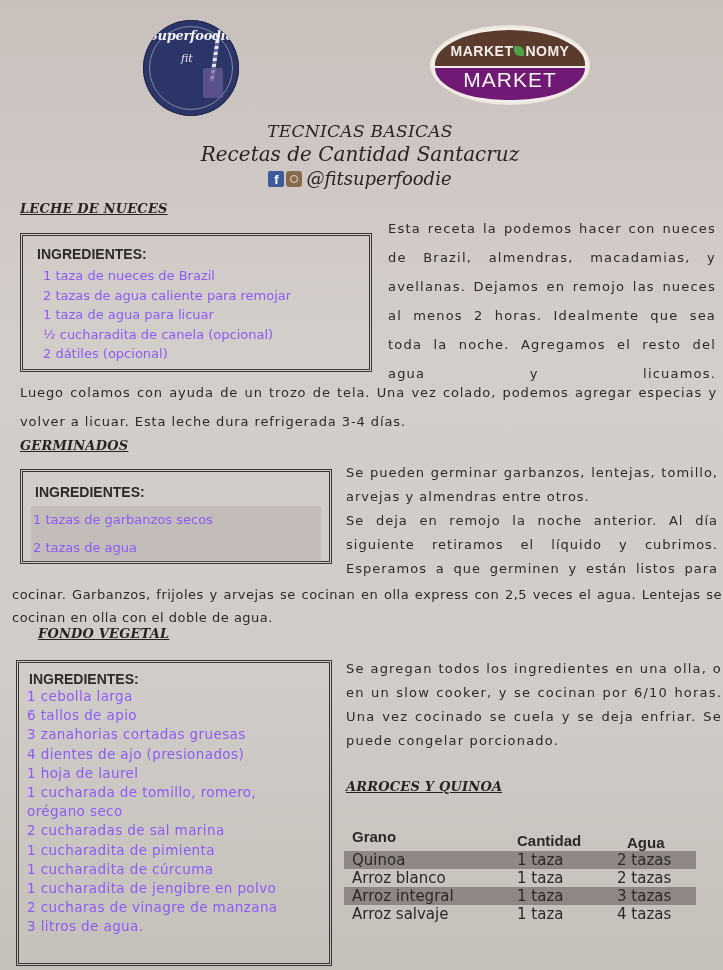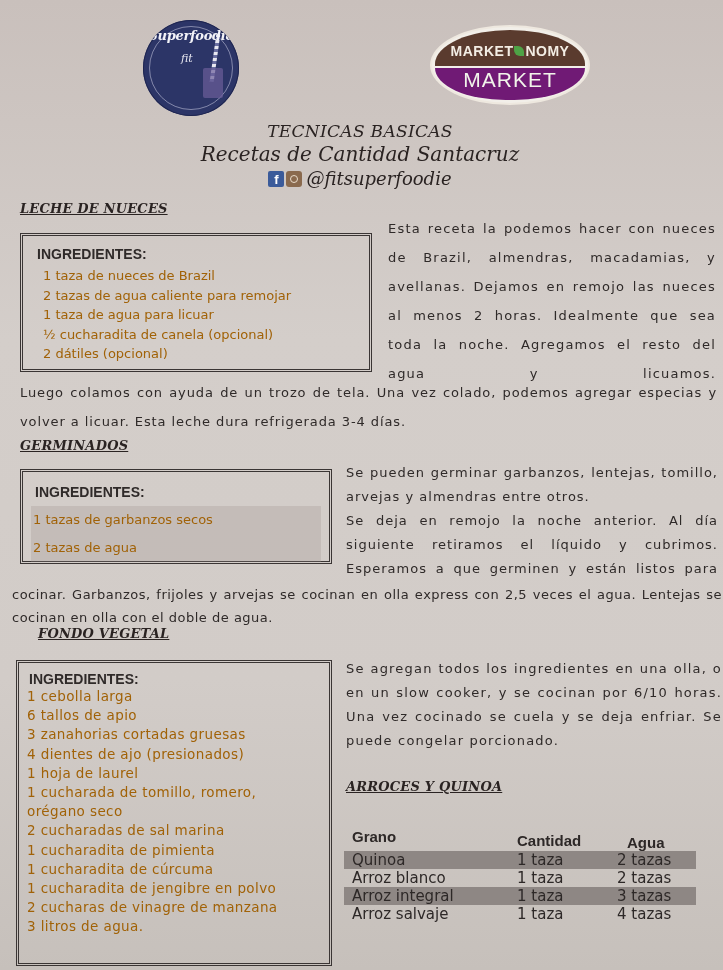--- a/index.html
+++ b/index.html
@@ -68,21 +68,21 @@
     .title-block .t3 { font-size: 18px; line-height: 26px; display: flex; align-items: center; justify-content: center; gap: 2px; }
     .fb-icon { display: inline-block; width: 16px; height: 16px; background: #3b5b9a; color: #fff; font-family: "Liberation Sans", sans-serif; font-style: normal; font-weight: bold; font-size: 13px; line-height: 17px; text-align: center; border-radius: 2px; }
     .ig-icon { display: inline-block; width: 16px; height: 16px; background: #8a6a4e; border-radius: 3px; position: relative; margin-right: 2px; }
     .ig-icon::after { content: ""; position: absolute; left: 4px; top: 4px; width: 6px; height: 6px; border: 1.5px solid #e9dccb; border-radius: 50%; }
     
     .sec-head { font-family: "DejaVu Serif", serif; font-style: italic; font-weight: bold;
       font-size: 13px; text-decoration: underline; color: #2a2322; letter-spacing: 0.2px; }
     
     .ing-box { border: 3px double #3a3534; box-sizing: border-box; padding: 4px 14px; }
     .ing-title { font-family: "Liberation Sans", sans-serif; font-weight: bold; font-size: 14px; color: #2f2a29; }
-    .ing-list { list-style: none; margin: 0; padding: 0; font-size: 13px; color: #a16207; }
+    .ing-list { list-style: none; margin: 0; padding: 0; font-size: 13px; color: #8b5cf6; }
     .body-text { font-size: 13px; color: #2f2a29; text-align: justify; letter-spacing: 0.6px; }
     .shade { background: rgba(150,140,136,0.25); }
     
     .grain-table { border-collapse: collapse; font-size: 15px; color: #2d2827; }
     .grain-table th { font-weight: bold; text-align: left; font-family: "Liberation Sans", sans-serif; padding: 0; }
     .grain-table td { padding: 0; height: 16px; }
     .grain-table tr.dark td { background: #8e8784; }
   </style>
 </head>
 <body>

